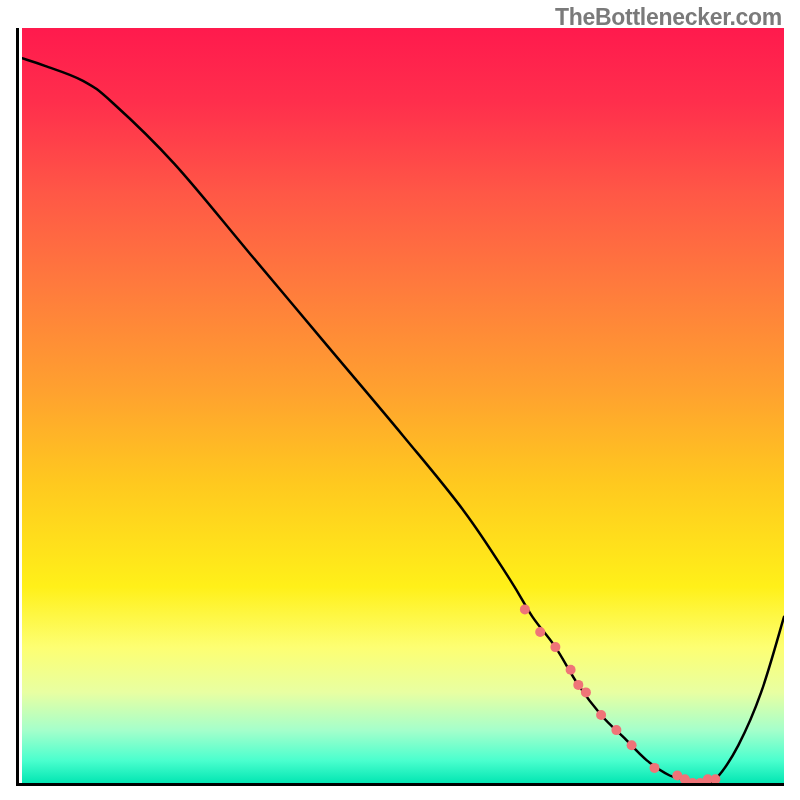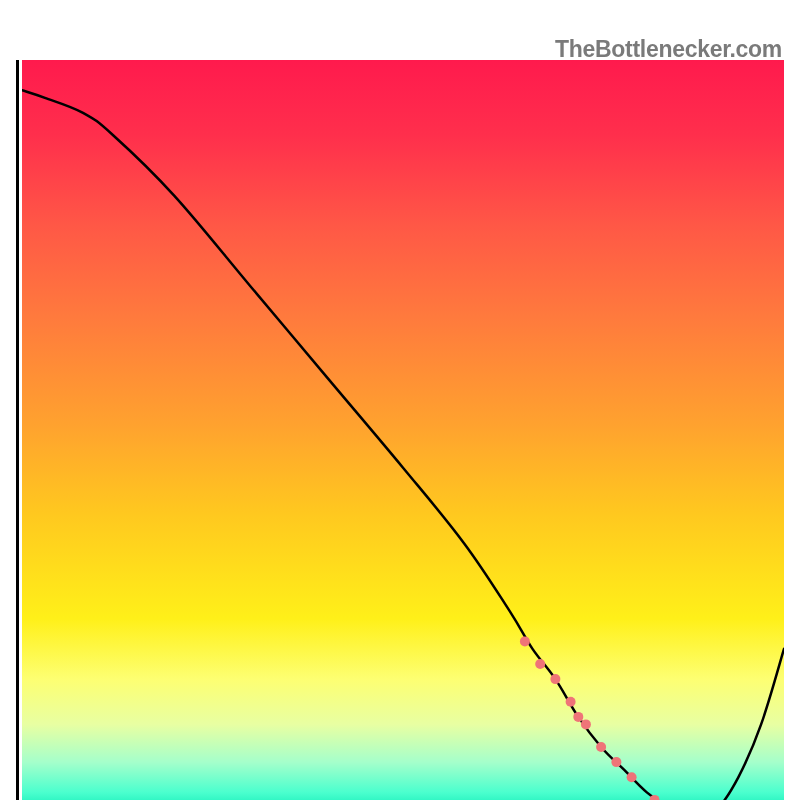--- a/index.html
+++ b/index.html
@@ -9,21 +9,20 @@
     height: 800px;
     overflow: hidden;
     background: #ffffff;
     font-family: Arial, Helvetica, sans-serif;
   }
   .frame {
     position: relative;
     width: 800px;
     height: 572px;
     box-sizing: border-box;
-    margin-top: 32px;
   }
   .plot-area {
     position: absolute;
     left: 16px;
     top: 28px;
     width: 768px;
     height: 758px;
     box-sizing: border-box;
     border-left: 3px solid #000000;
     border-bottom: 3px solid #000000;

